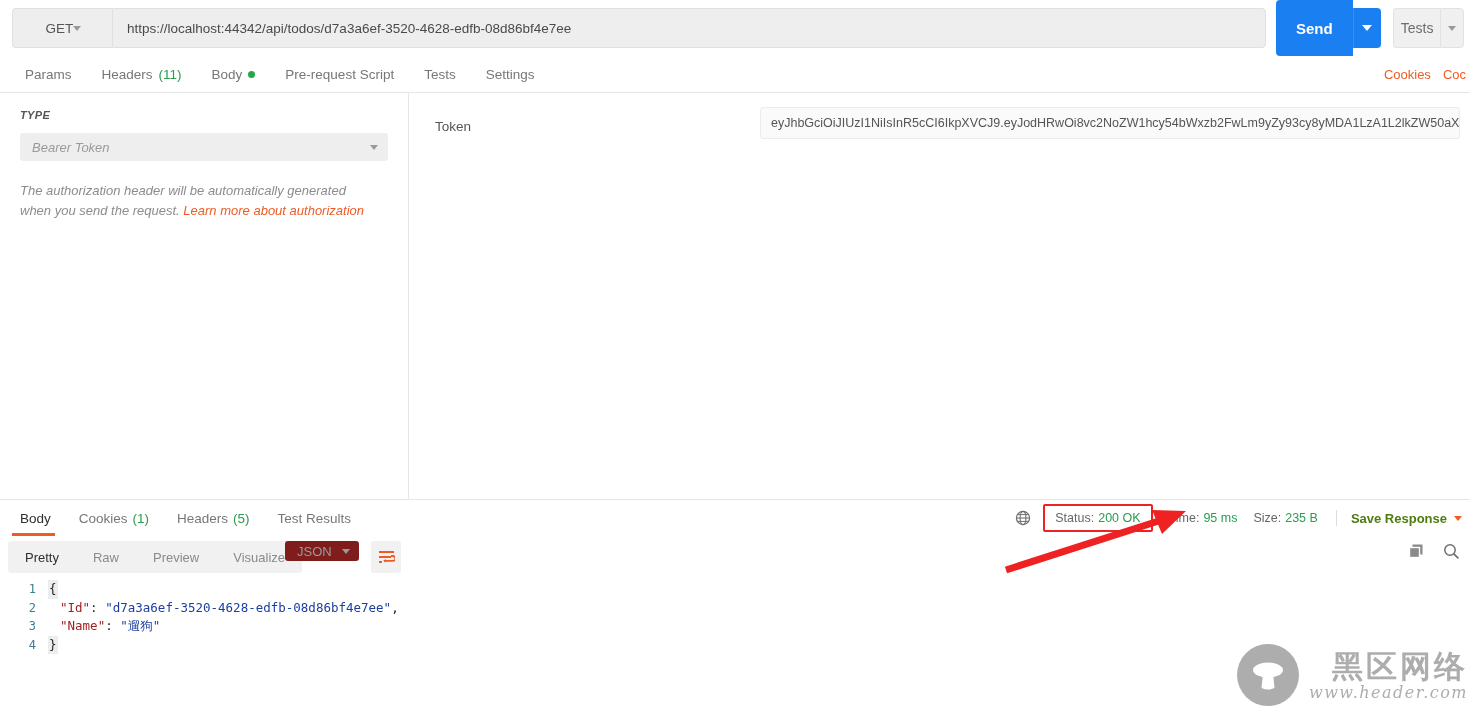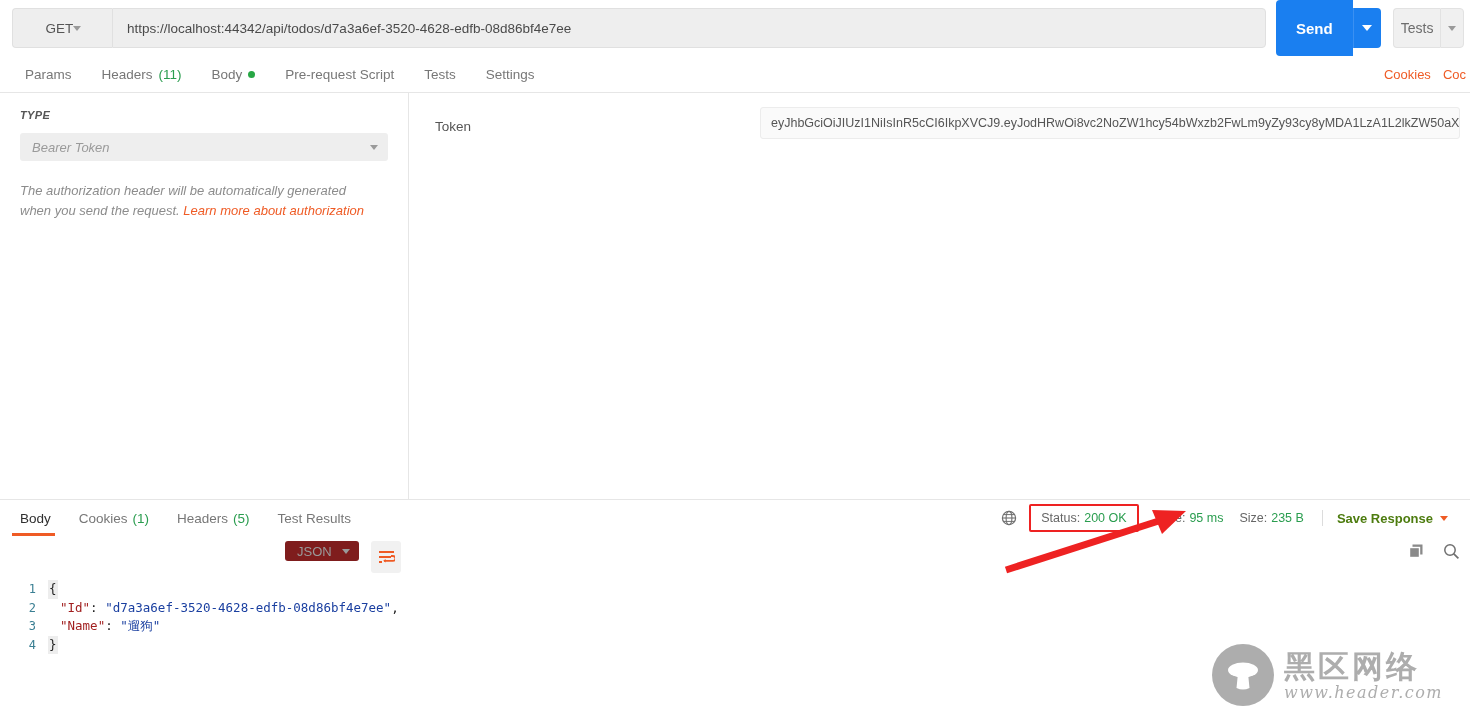--- a/index.html
+++ b/index.html
@@ -128,21 +128,21 @@
     display: flex; align-items: center; gap: 5px;
     font-size: 13.5px; color: #777; cursor: pointer; white-space: nowrap;
   }
   .stab.active { color: #2f2f2f; }
   .stab.active::after {
     content: ""; position: absolute; left: 6px; right: 10px; bottom: 0;
     height: 3px; background: #ef5b25;
   }
   .resp-meta {
     position: absolute; right: 0; top: 500px; height: 36px;
-    display: flex; align-items: center; gap: 0; padding-right: 22px; font-size: 12.5px; color: #666;
+    display: flex; align-items: center; gap: 0; padding-right: 8px; font-size: 12.5px; color: #666;
   }
   .globe { margin-right: 12px; display: flex; align-items: center; cursor: pointer; }
   .status-hl {
     border: 2px solid #ee2222; padding: 5px 10px; border-radius: 2px;
     display: flex; align-items: center; gap: 4px;
   }
   .meta-item { margin-left: 16px; display: flex; gap: 4px; }
   .green { color: #2a9d4f; }
   .vdiv { width: 1px; height: 16px; background: #dcdcdc; margin: 0 14px 0 18px; }
   .save-resp { color: #4d7c0f; font-weight: bold; font-size: 13px; cursor: pointer; }
@@ -190,22 +190,22 @@
   .k { color: #a11f1f; }
   .v { color: #1a3fa0; }
   .p { color: #222; }
   .indent { padding-left: 12px; }
 
   
   .arrow { position: absolute; left: 990px; top: 490px; width: 230px; height: 95px; pointer-events: none; }
 
   
   .wm {
-    position: absolute; right: 27px; bottom: 8px;
-    display: flex; align-items: center; gap: 10px; opacity: .72;
+    position: absolute; right: 2px; bottom: 8px;
+    display: flex; align-items: center; gap: 10px; opacity: .72; text-align: right;
   }
   .wm-logo {
     width: 62px; height: 62px; border-radius: 50%; background: #8e8e8e;
     display: flex; align-items: center; justify-content: center;
   }
   .wm-txt { display: flex; flex-direction: column; }
   .wm-cn {
     font-size: 31px; font-weight: bold; color: #8e8e8e; letter-spacing: 3px;
     font-family: "DejaVu Sans", sans-serif; line-height: 34px;
   }
@@ -320,20 +320,26 @@
   <span class="meta-item">
     <span>Size:</span>
     <span class="green">235 B</span>
   </span>
   <span class="vdiv"></span>
   <span class="save-resp">Save Response</span>
   <span class="sr-caret"></span>
 </div>
 
 <div class="body-tools">
+  <div class="seg">
+    <div class="on">Pretty</div>
+    <div>Raw</div>
+    <div>Preview</div>
+    <div>Visualize</div>
+  </div>
   <div class="fmt">
     <span>JSON</span>
     <span class="caret"></span>
   </div>
   <div class="wrapbtn">
     <svg width="17" height="15" viewBox="0 0 17 15">
       <rect x="1" y="1" width="15" height="2" fill="#ef5b25"></rect>
       <rect x="1" y="6" width="12" height="2" fill="#ef5b25"></rect>
       <path d="M13 6 h2 a2.4 2.4 0 0 1 0 4.8 H6" fill="none" stroke="#ef5b25" stroke-width="1.8"></path>
       <path d="M7.6 9 L5.2 10.8 L7.6 12.6 Z" fill="#ef5b25"></path>

